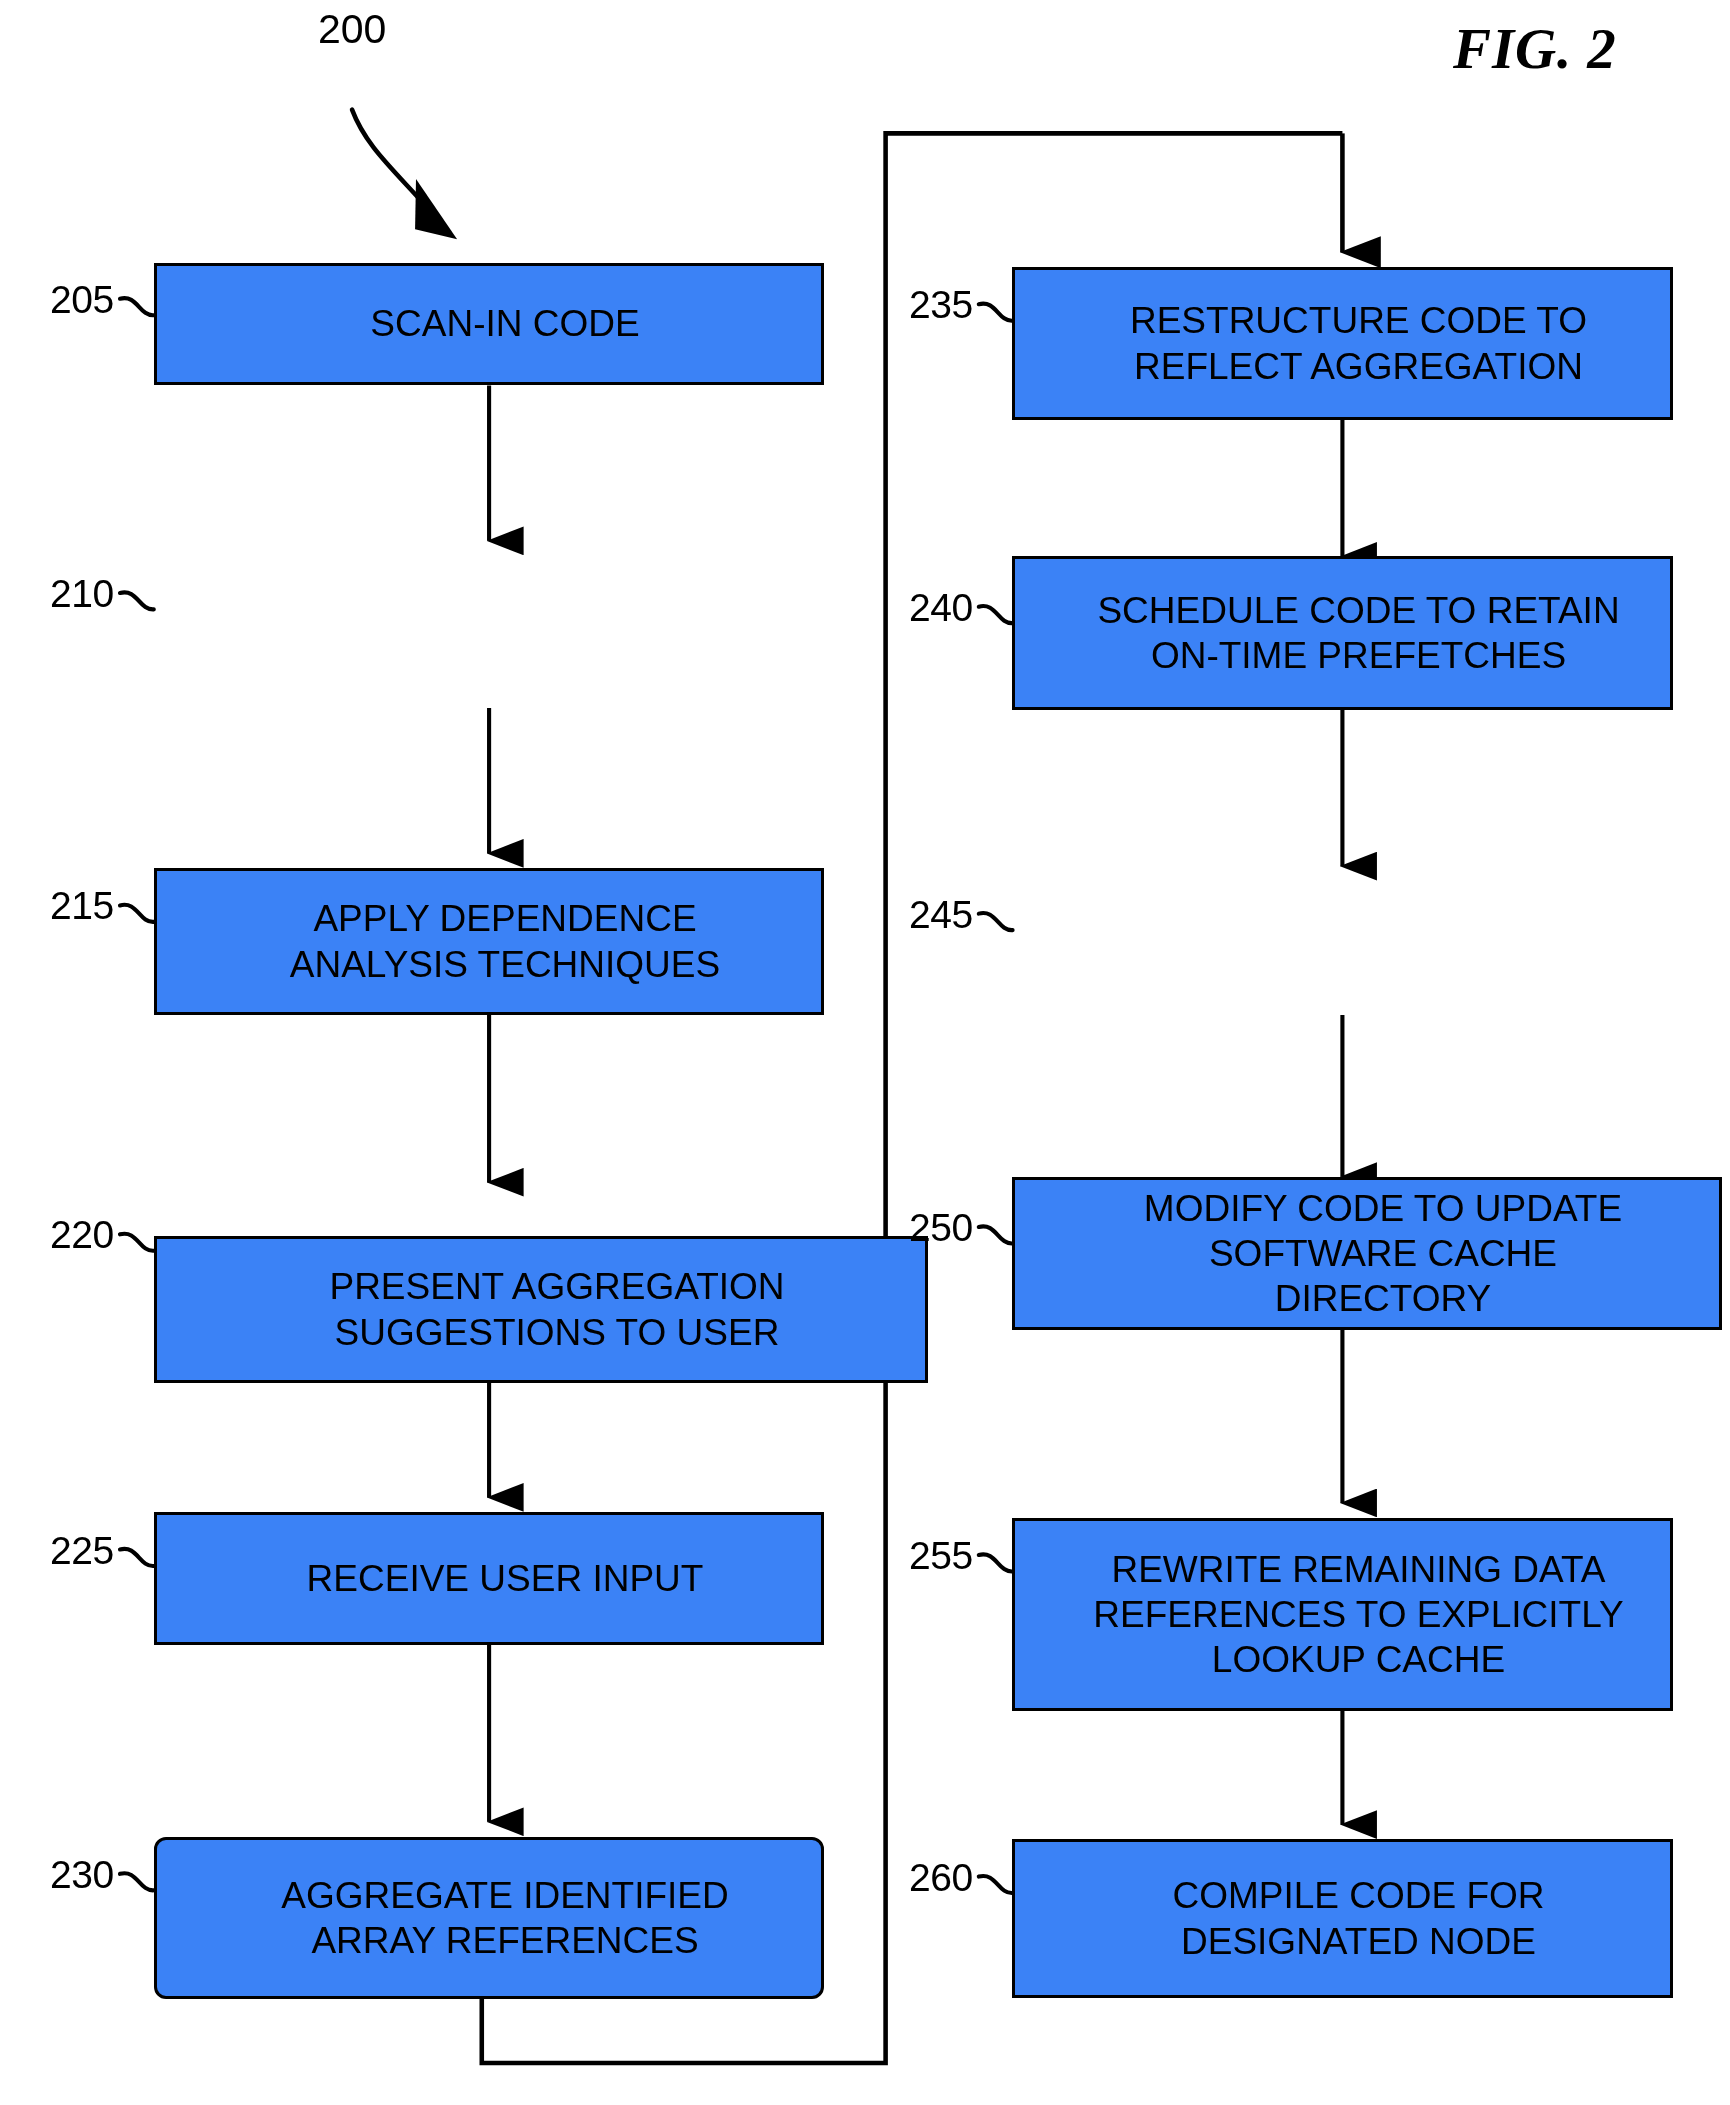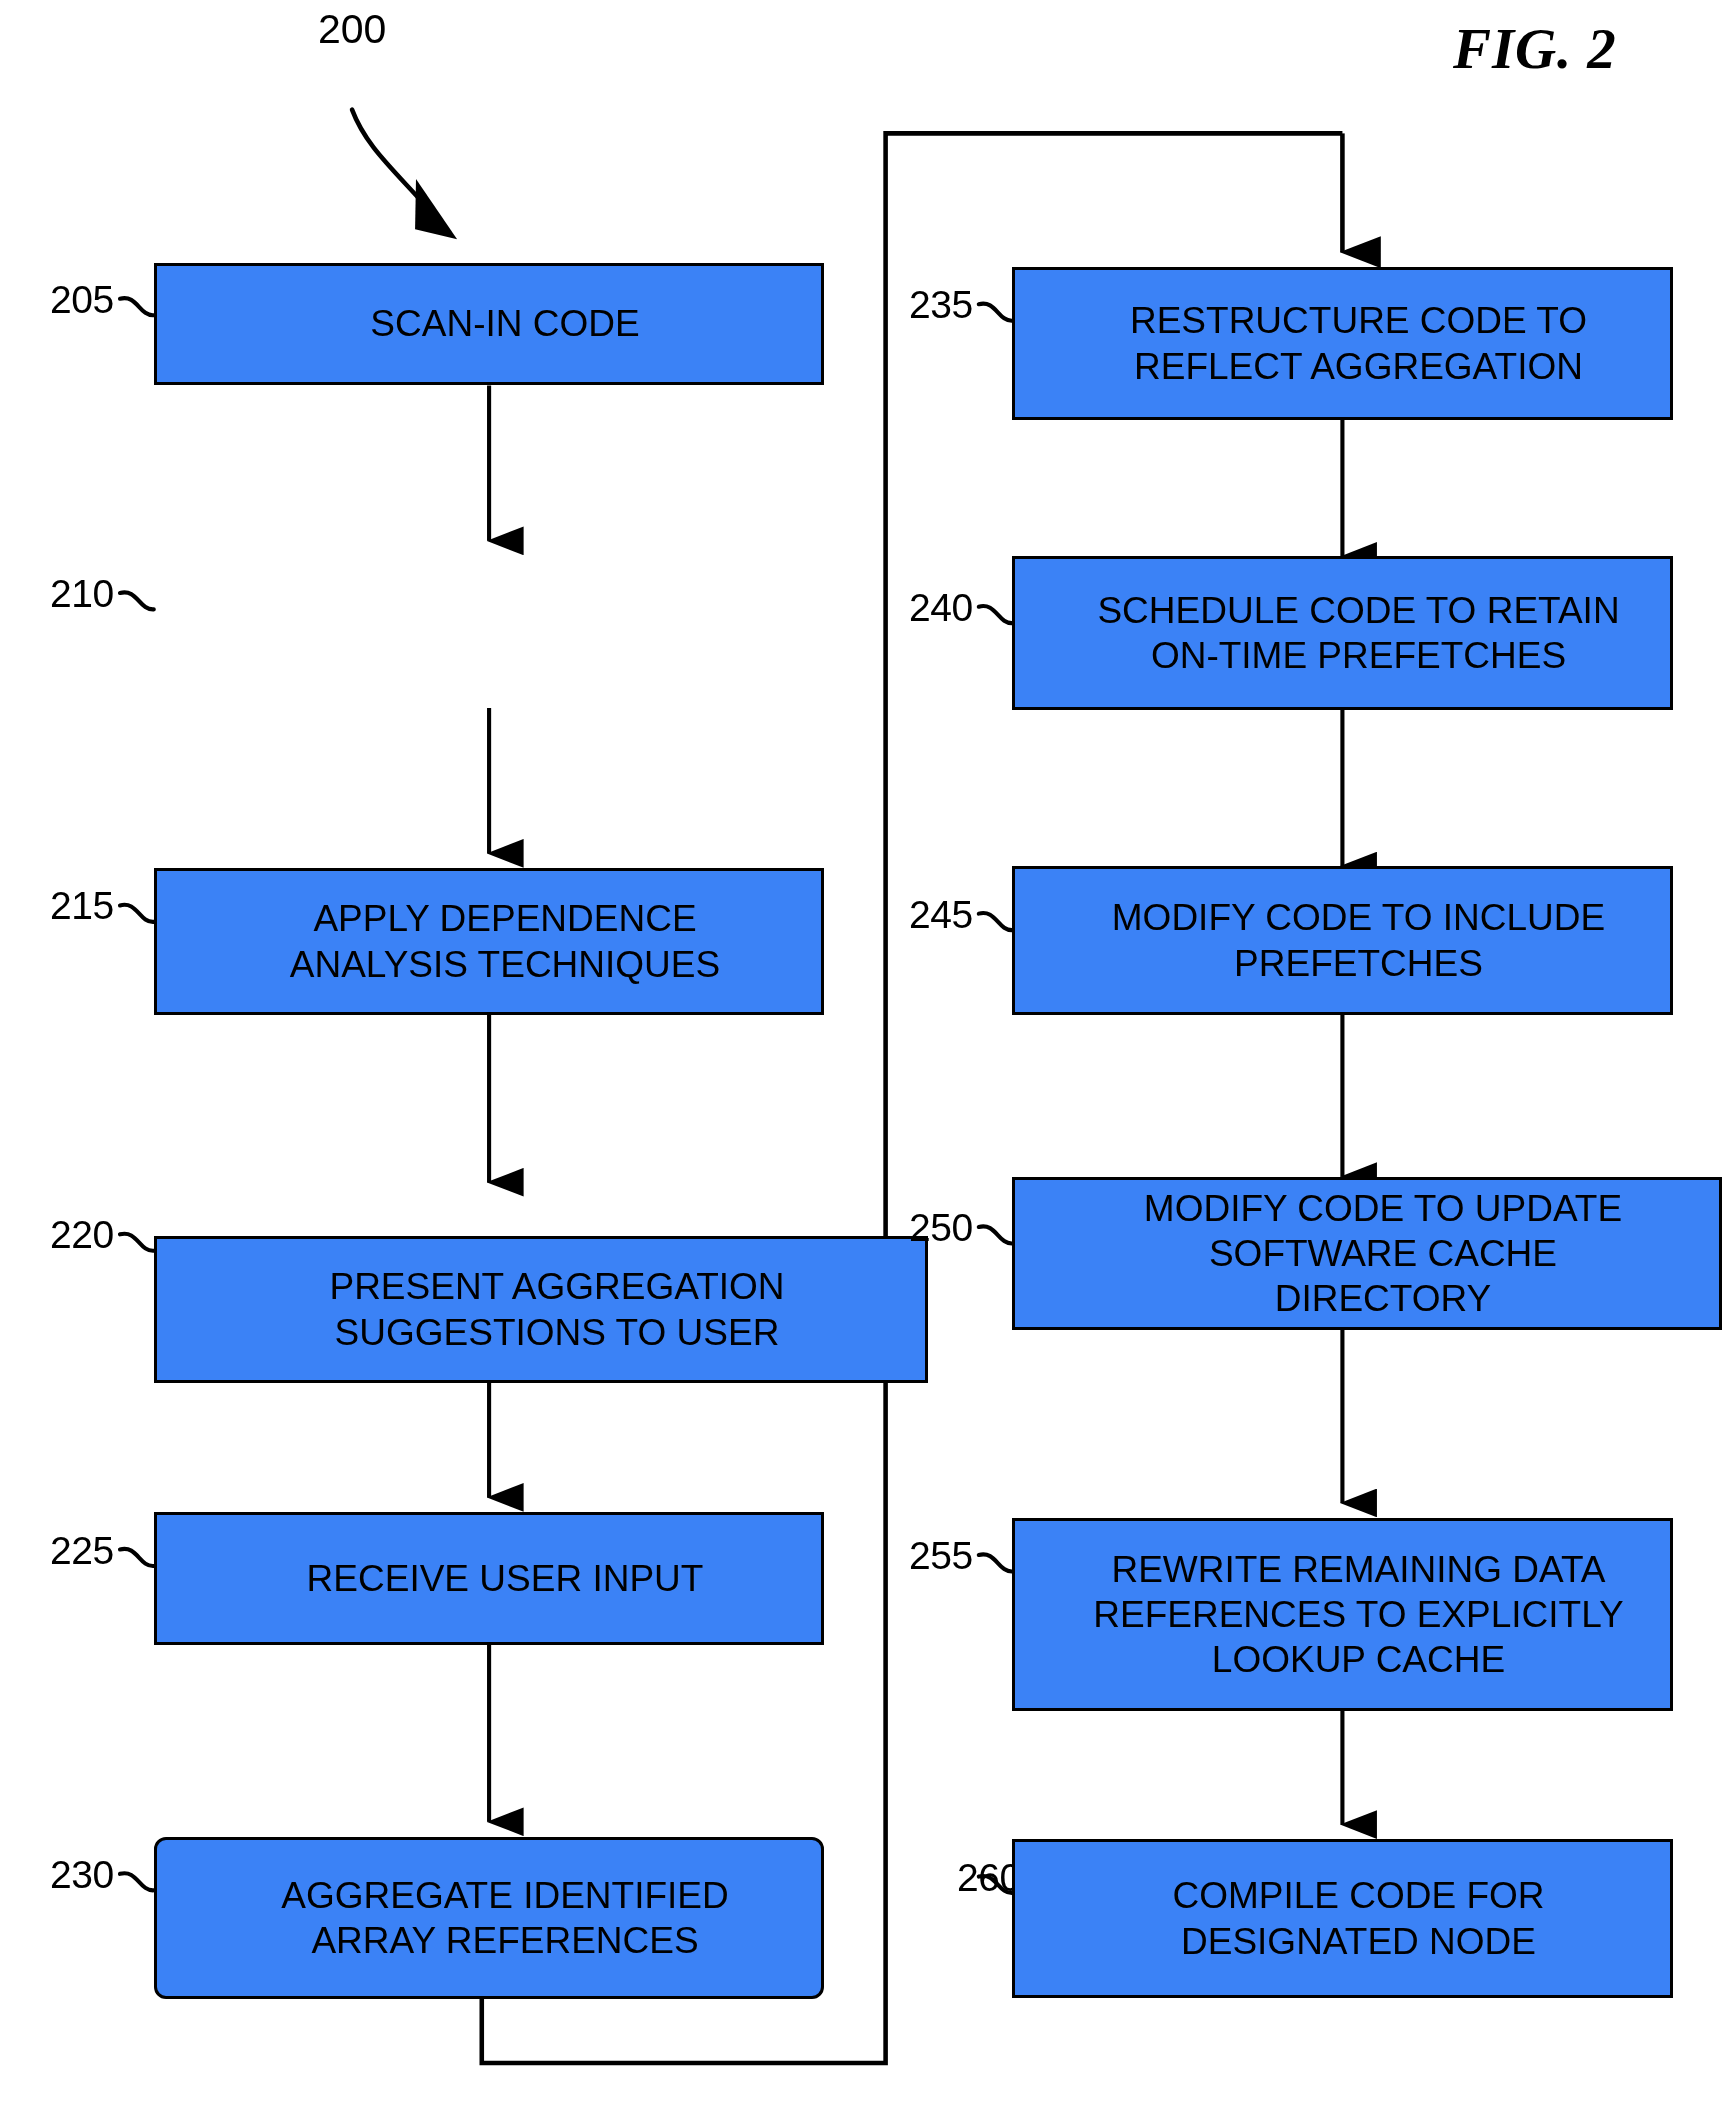--- a/index.html
+++ b/index.html
@@ -164,39 +164,35 @@
 REFLECT AGGREGATION</span>
   </div>
 
   <div class="ref-num" style="left:909px; top:586px;">240</div>
   <div class="flow-box" style="left:1012px; top:556px; width:661px; height:154px;">
     <span class="flow-box-label">SCHEDULE CODE TO RETAIN
 ON-TIME PREFETCHES</span>
   </div>
 
   <div class="ref-num" style="left:909px; top:893px;">245</div>
-  <div class="flow-box" style="left:1012px; top:866px; width:661px; height:149px;">
-    <span class="flow-box-label">MODIFY CODE TO INCLUDE
-PREFETCHES</span>
-  </div>
 
   <div class="ref-num" style="left:909px; top:1206px;">250</div>
   <div class="flow-box" style="left:1012px; top:1177px; width:710px; height:153px;">
     <span class="flow-box-label">MODIFY CODE TO UPDATE
 SOFTWARE CACHE
 DIRECTORY</span>
   </div>
 
   <div class="ref-num" style="left:909px; top:1534px;">255</div>
   <div class="flow-box" style="left:1012px; top:1518px; width:661px; height:193px;">
     <span class="flow-box-label">REWRITE REMAINING DATA
 REFERENCES TO EXPLICITLY
 LOOKUP CACHE</span>
   </div>
 
-  <div class="ref-num" style="left:957px; top:1856px;">260</div>
+  <div class="ref-num" style="left:909px; top:1856px;">260</div>
   <div class="flow-box" style="left:1012px; top:1839px; width:661px; height:159px;">
     <span class="flow-box-label">COMPILE CODE FOR
 DESIGNATED NODE</span>
   </div>
 
 </div>
 
 
 </body></html>

